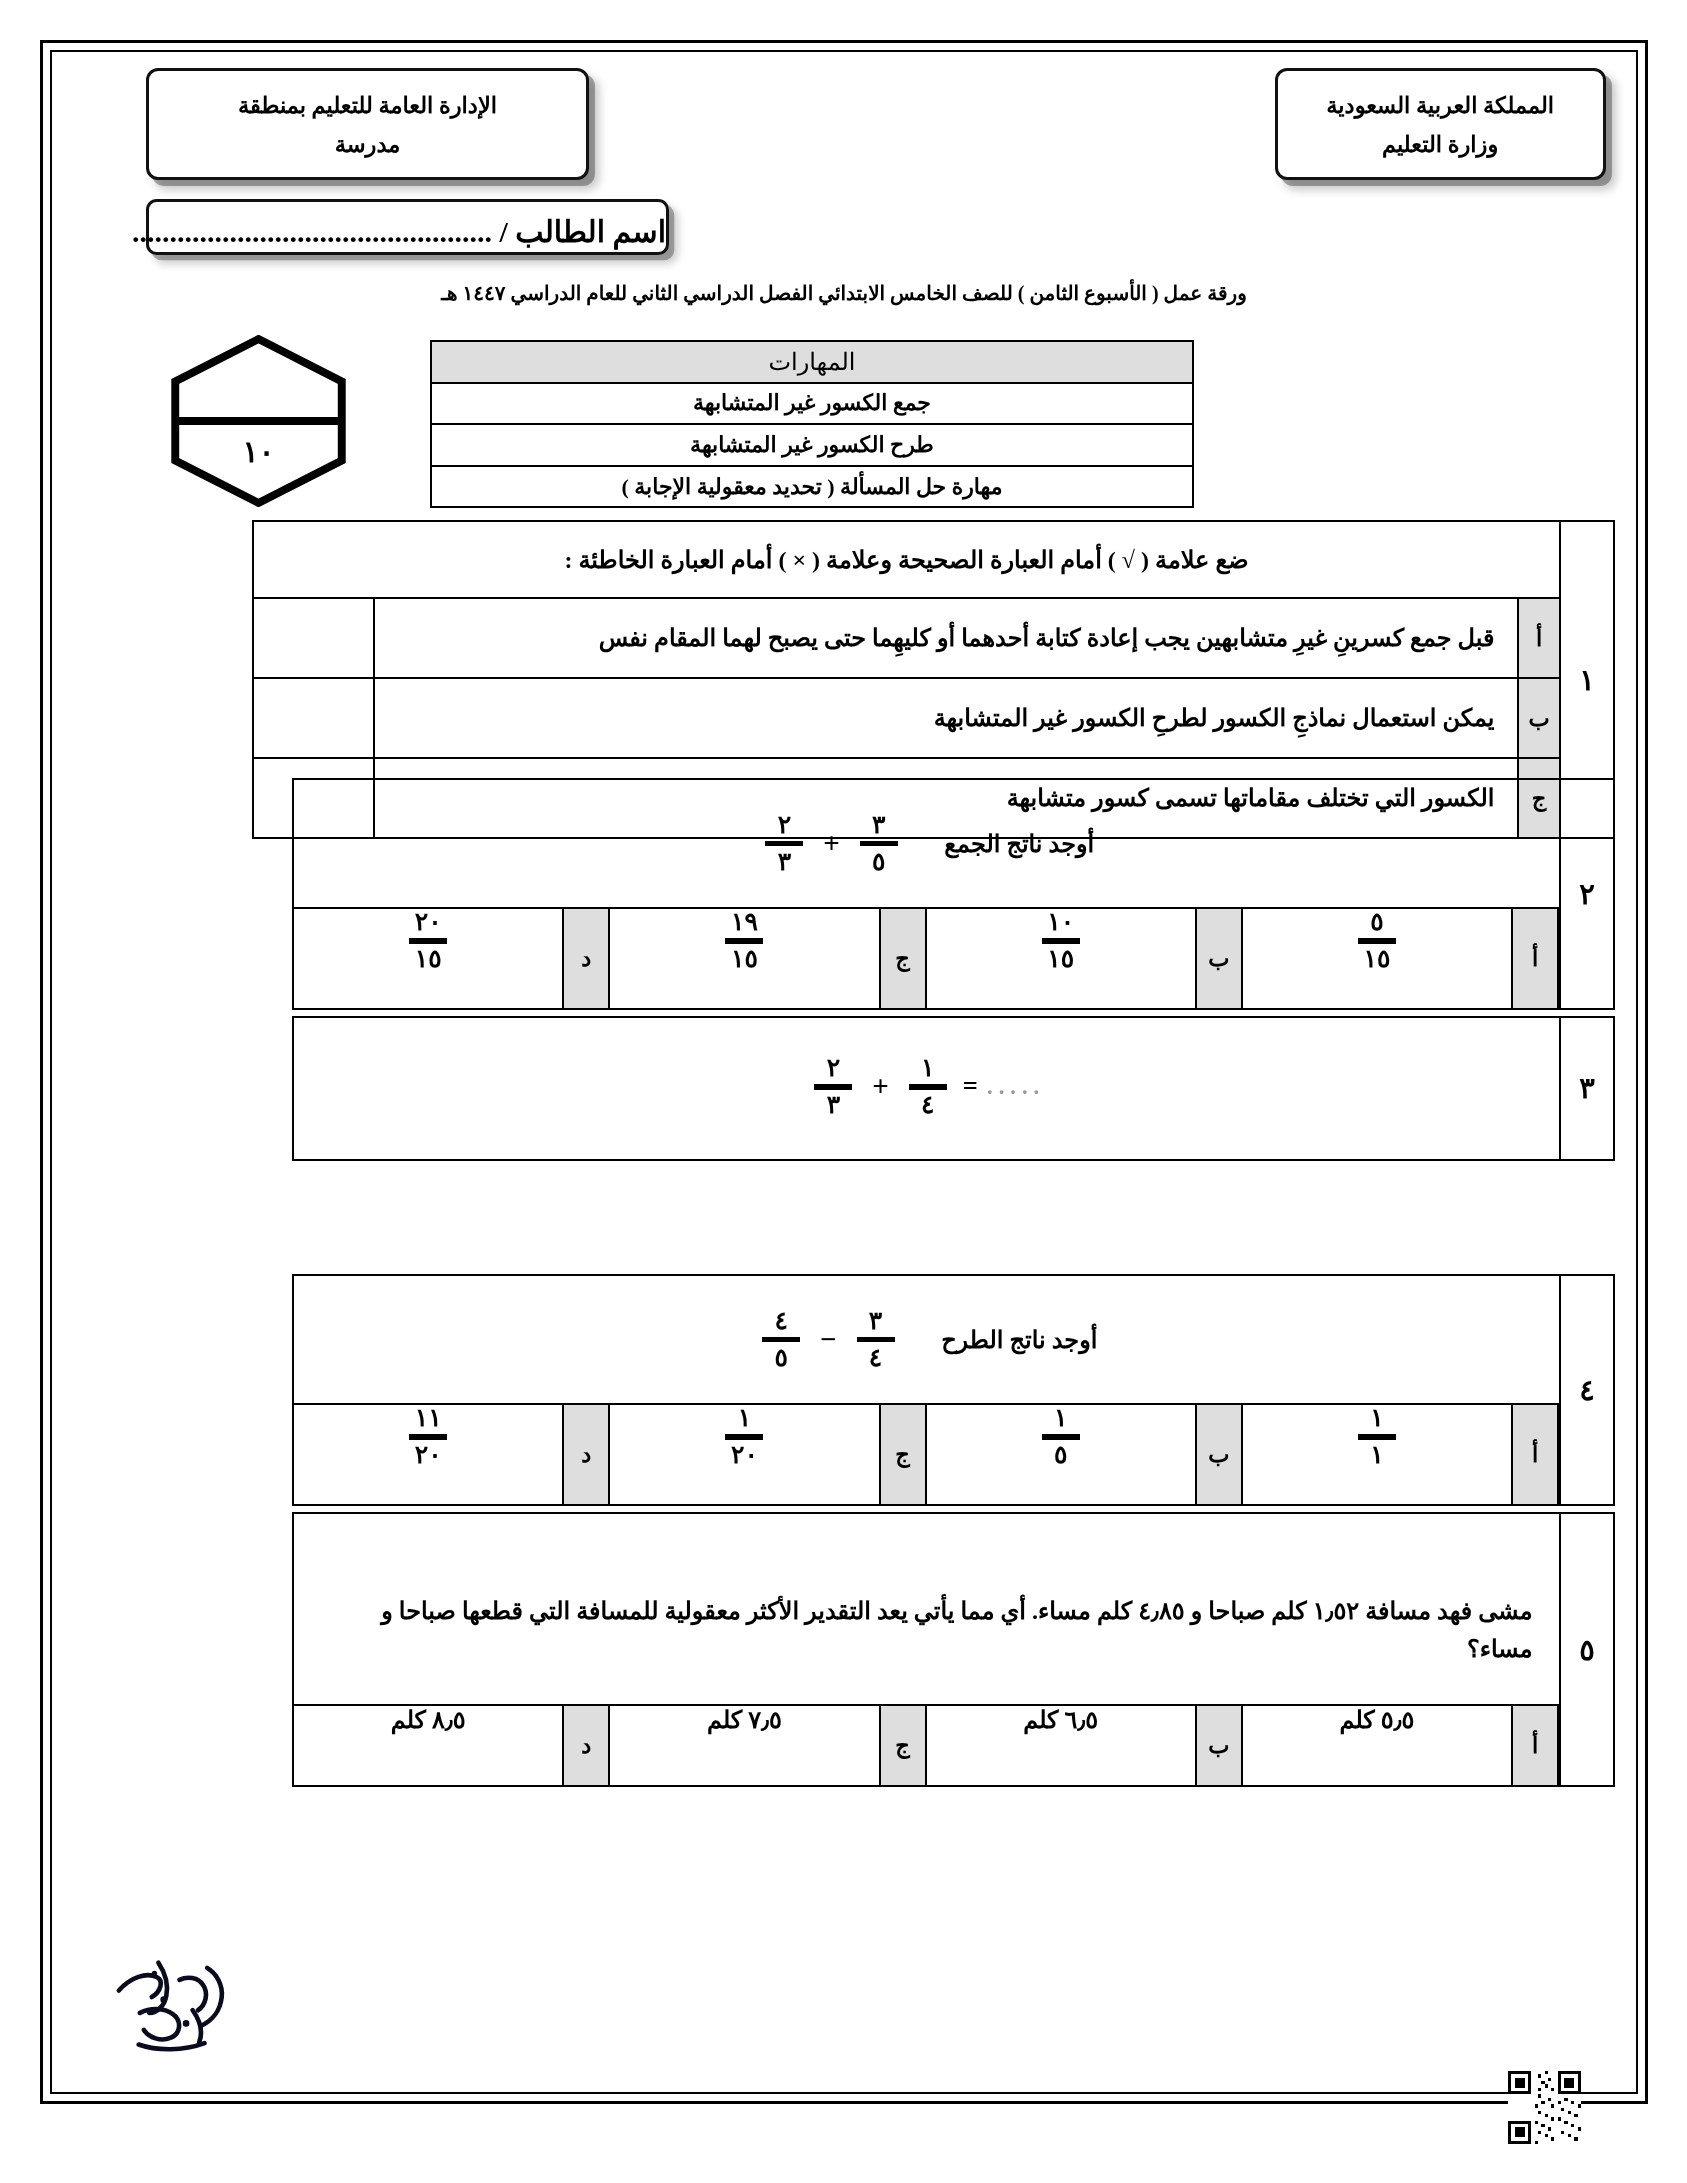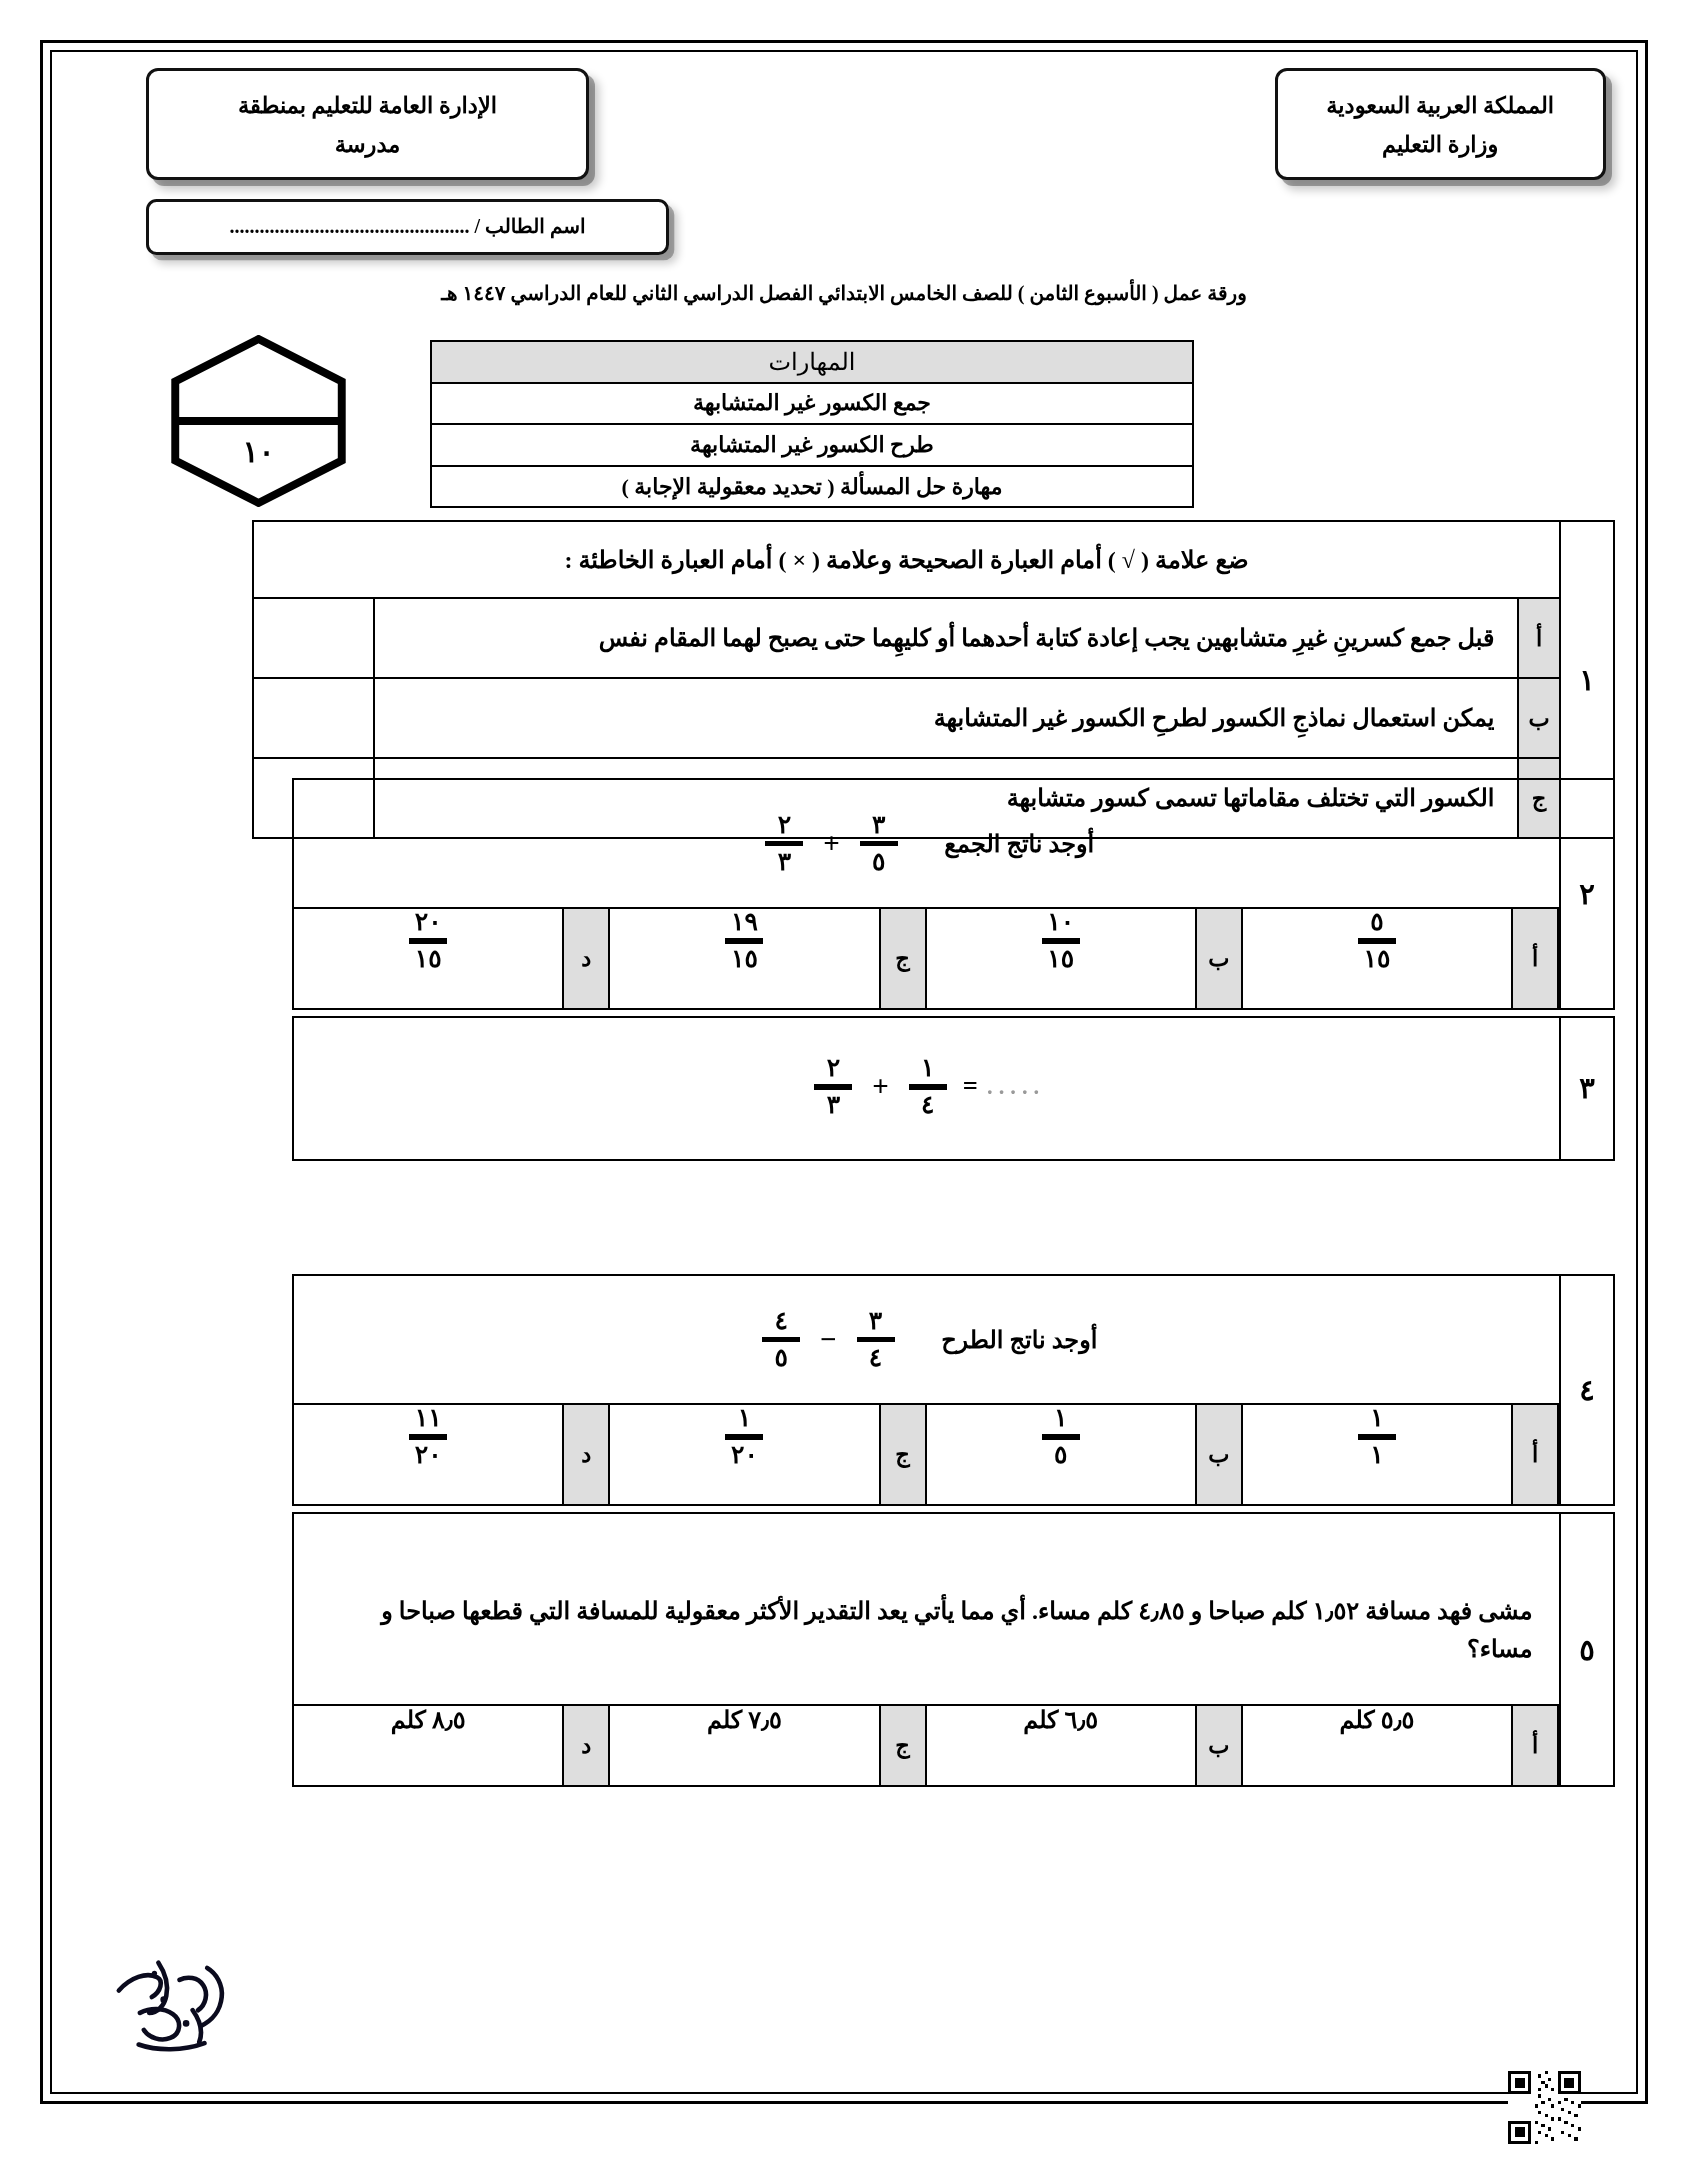--- a/index.html
+++ b/index.html
@@ -80,21 +80,21 @@
     position: absolute;
     left: 73px;
     top: 136px;
     width: 523px;
     height: 56px;
     box-sizing: border-box;
     border: 3.3px solid #111;
     border-radius: 10.6px;
     background: #fff;
     box-shadow: 5.3px 5.3px 0 rgba(0,0,0,0.28), 8.6px 8.6px 8.6px rgba(0,0,0,0.20);
-    font-size: 20px;
+    font-size: 30px;
     font-weight: bold;
     text-align: center;
     padding-top: 12px;
     white-space: nowrap;
   }
 
   
   .worksheet-title {
     position: absolute;
     right: 0;

